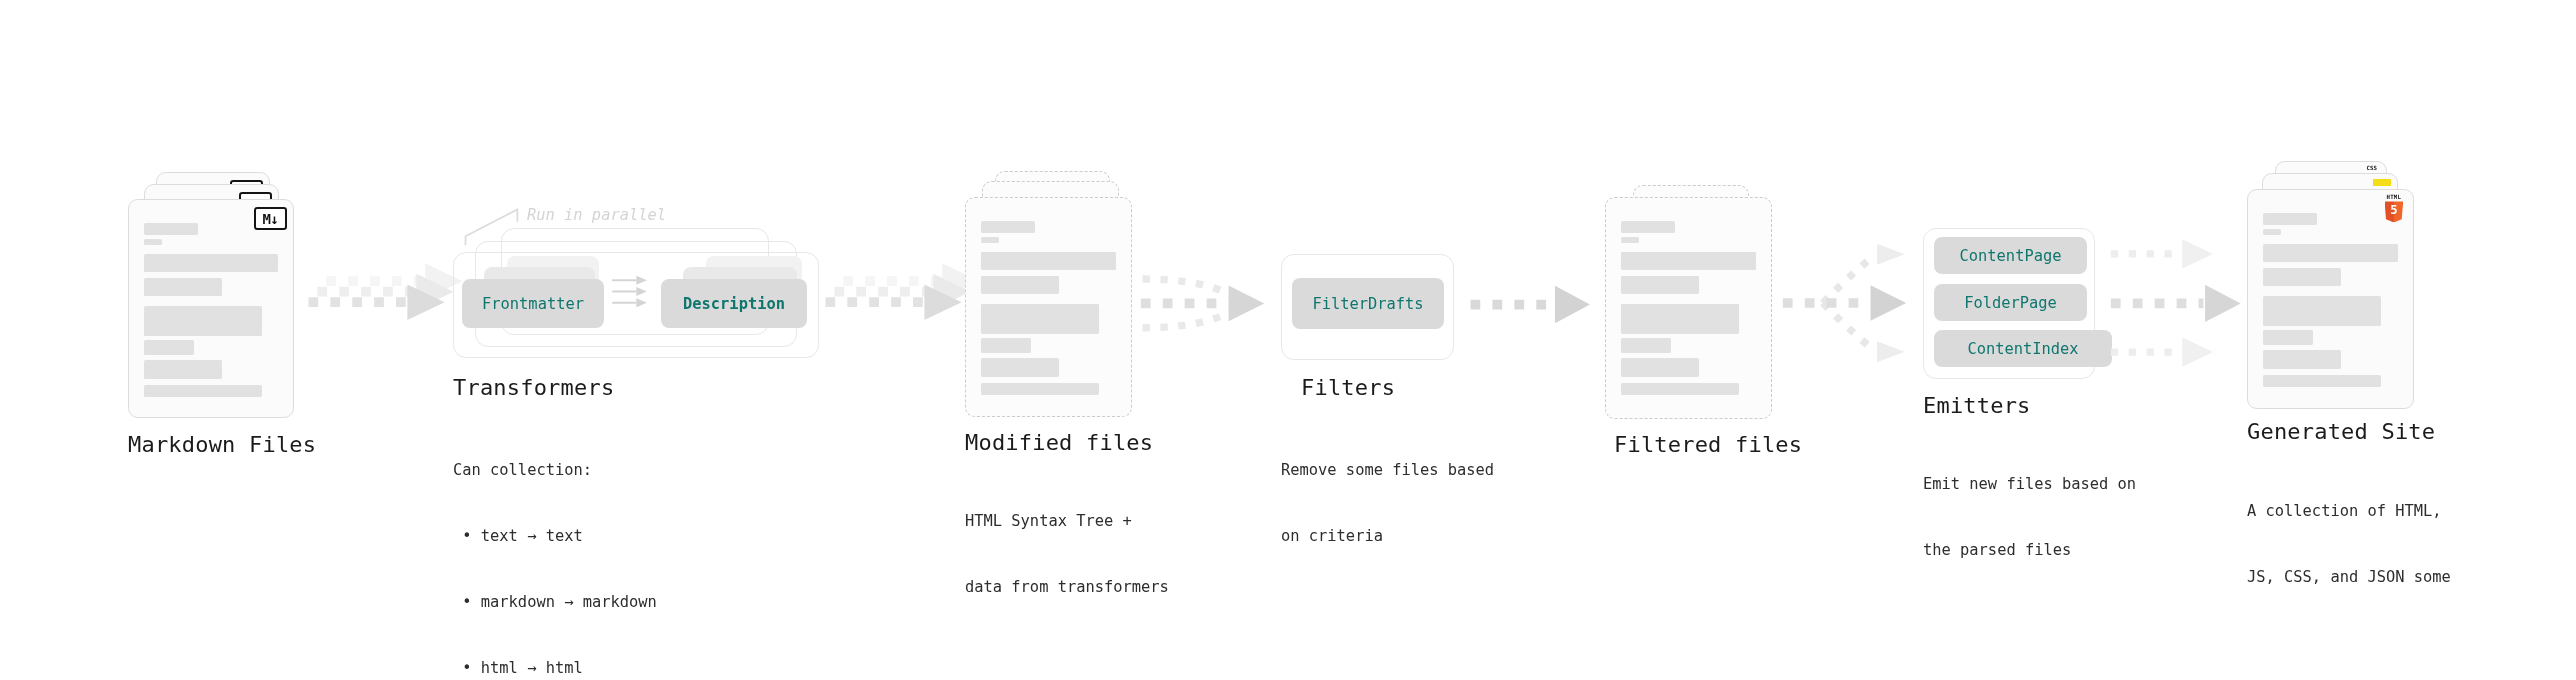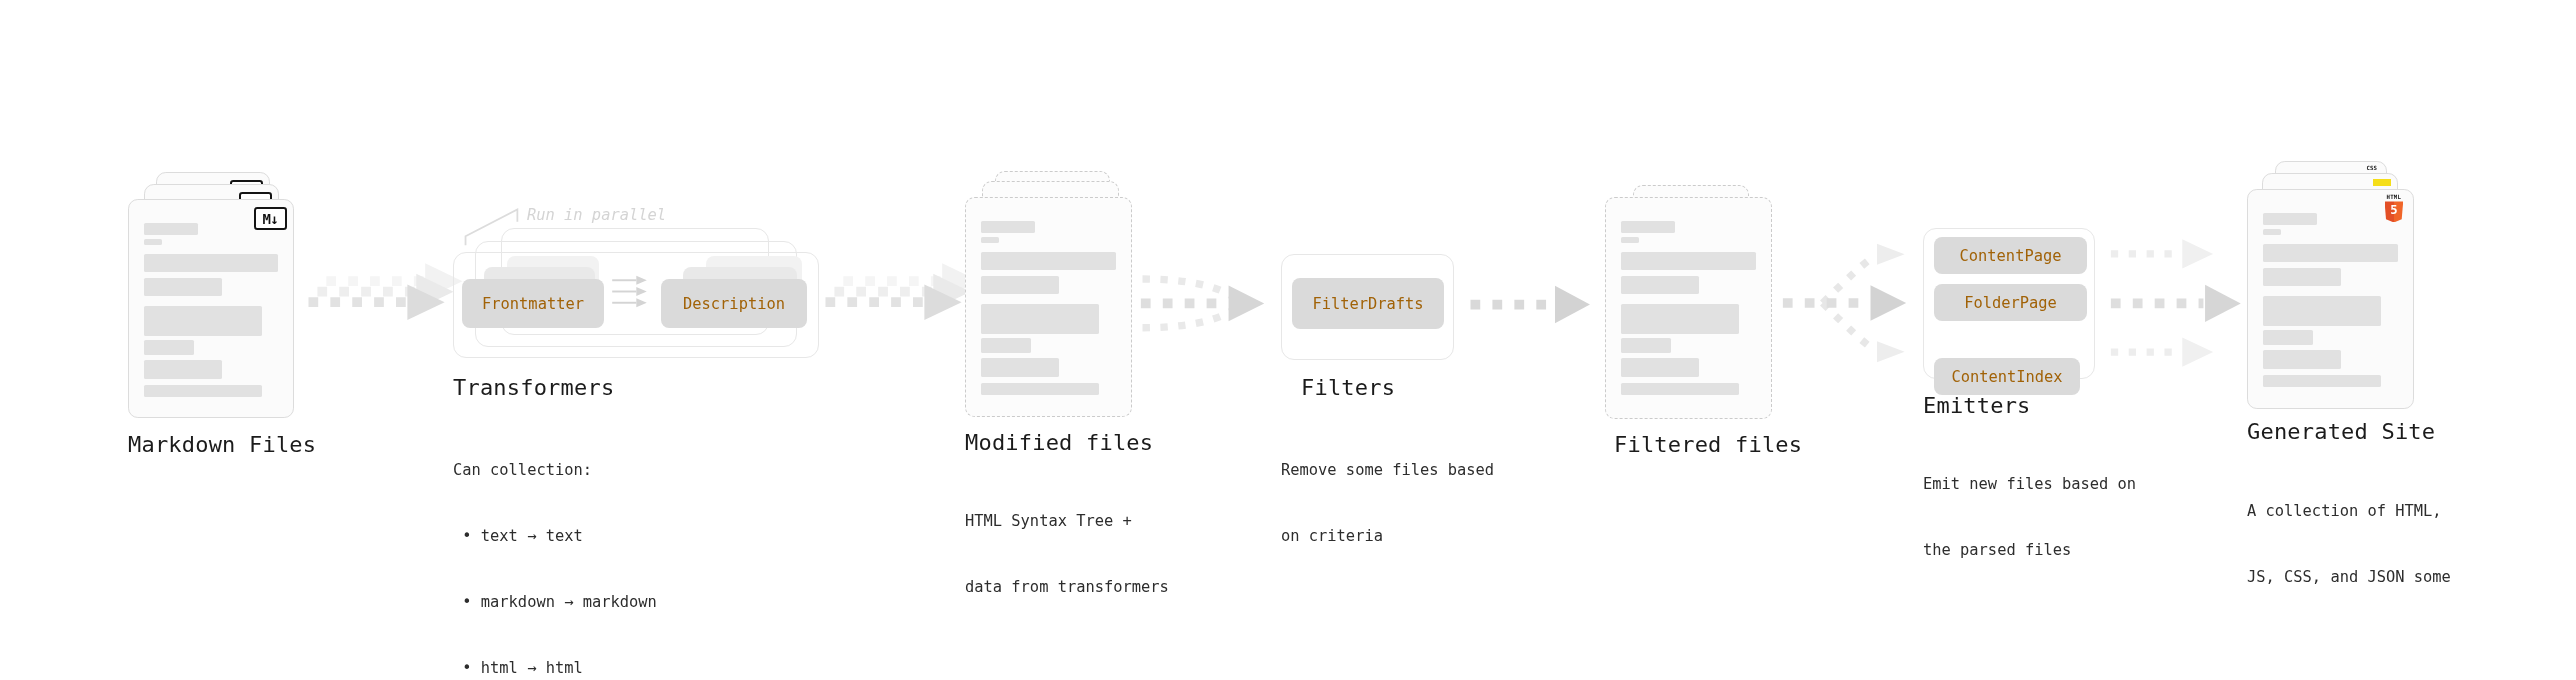--- a/index.html
+++ b/index.html
@@ -30,21 +30,21 @@
   .js-badge  { position:absolute; width:18px; height:7.3px; background:#F5DE19; }
   .html5 { position:absolute; width:18.7px; text-align:center; }
   .html5-word { font-size:5.7px; font-weight:bold; color:#141414; letter-spacing:0.3px; line-height:6.5px; }
   .html5-shield { width:18.7px; height:21px; margin-top:0.8px; color:#ffffff; font-size:12.2px; font-weight:bold; line-height:19.5px;
                   background:linear-gradient(90deg,#E34F26 50%,#F06529 50%);
                   clip-path:polygon(0 0,100% 0,92% 85%,50% 100%,8% 85%); }
 
   
   .obox { position:absolute; border:1.6px solid #e7e7e7; border-radius:13px; background:transparent; }
   .pill { position:absolute; background:#dadada; border-radius:8.1px; display:flex; align-items:center; justify-content:center;
-          font-size:15.4px; color:#a16207; }
+          font-size:15.4px; color:#0f766e; }
   .ghost1 { background:#e9e9e9; }
   .ghost2 { background:#f2f2f2; }
 
   
   .title { position:absolute; font-size:22px; color:#1b1b1b; letter-spacing:0.2px; white-space:pre; }
   .desc  { position:absolute; font-size:15.4px; color:#2d2d2d; line-height:22px; white-space:pre; }
   .annotation { position:absolute; font-size:15.4px; color:#d4d4d4; white-space:pre; }
 
   .abs { position:absolute; }
   svg { display:block; overflow:visible; }
@@ -96,21 +96,21 @@
   <div class="obox" style="left:501px; top:228px; width:268px; height:107px;"></div>
   <div class="obox" style="left:475px; top:241px; width:322px; height:106px;"></div>
   <div class="obox" style="left:453px; top:252px; width:366px; height:106px;"></div>
 
   <div class="pill ghost2" style="left:507px; top:256px; width:92px; height:47px;"></div>
   <div class="pill ghost1" style="left:484px; top:267px; width:111px; height:47px;"></div>
   <div class="pill ghost2" style="left:706px; top:256px; width:96px; height:47px;"></div>
   <div class="pill ghost1" style="left:683px; top:267px; width:114px; height:47px;"></div>
 
   <div class="pill" style="left:462px; top:279px; width:142px; height:49px;">Frontmatter</div>
-  <div class="pill" style="left:661px; top:279px; width:146px; height:49px;">Description</div>
+  <div class="pill" style="left:661px; top:279px; width:146px; height:49px;font-weight:bold;">Description</div>
 
   <svg class="abs" style="left:612px; top:273px;" width="39" height="37" viewBox="0 0 48 46">
     <g fill="#d4d4d4" stroke="#d4d4d4">
       <line x1="0" y1="9" x2="30" y2="9" stroke-width="2.4"></line>
         <path d="M30,3.5 L43,9 L30,14.5 Z" stroke="none"></path>
       <line x1="0" y1="23" x2="30" y2="23" stroke-width="2.4"></line>
         <path d="M30,17.5 L43,23 L30,28.5 Z" stroke="none"></path>
       <line x1="0" y1="37" x2="30" y2="37" stroke-width="2.4"></line>
         <path d="M30,31.5 L43,37 L30,42.5 Z" stroke="none"></path>
     </g>
@@ -197,21 +197,21 @@
     <path d="M122,7 L156,20 L122,33 Z" fill="#ededed"></path>
     <path d="M55,80 Q100,125 120,139" fill="none" stroke="#e7e7e7" stroke-width="9" stroke-dasharray="9 13"></path>
     <path d="M122,127 L156,140 L122,153 Z" fill="#ededed"></path>
     <line x1="6" y1="80" x2="112" y2="80" stroke="#dedede" stroke-width="12" stroke-dasharray="12 15"></line>
     <path d="M114,58 L158,80 L114,102 Z" fill="#d3d3d3"></path>
   </svg>
 
   <div class="obox" style="left:1923px; top:228px; width:172px; height:151px;"></div>
   <div class="pill" style="left:1934px; top:237px; width:153px; height:37px;">ContentPage</div>
   <div class="pill" style="left:1934px; top:284px; width:153px; height:37px;">FolderPage</div>
-  <div class="pill" style="left:1934px; top:330px; width:146px; height:37px;margin-top:28px;">ContentIndex</div>
+  <div class="pill" style="left:1934px; top:330px; width:178px; height:37px;">ContentIndex</div>
   <div class="title" style="left:1923px; top:393px;">Emitters</div>
   <div class="desc" style="left:1923px; top:429px;">
     <div>Emit new files based on</div>
     <div>the parsed files</div>
   </div>
 
   <svg class="abs" style="left:2106px; top:236px;" width="138" height="134" viewBox="0 0 170 165">
     <line x1="6" y1="22" x2="92" y2="22" stroke="#ededed" stroke-width="9" stroke-dasharray="9 13"></line>
     <path d="M94,4 L132,22 L94,40 Z" fill="#f0f0f0"></path>
     <line x1="6" y1="83" x2="120" y2="83" stroke="#dedede" stroke-width="12" stroke-dasharray="12 15"></line>

